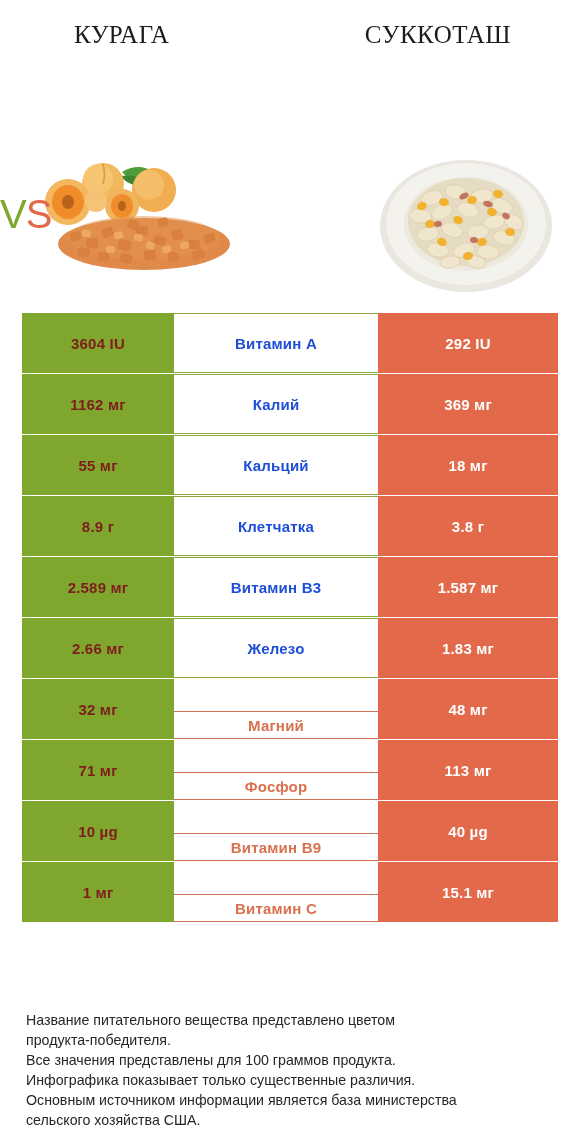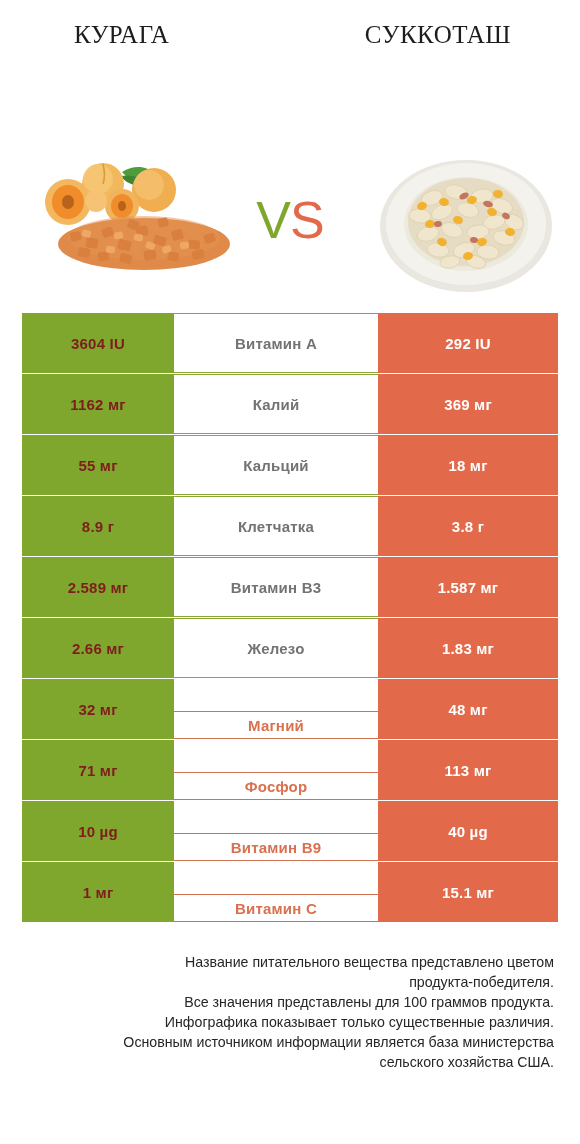--- a/index.html
+++ b/index.html
@@ -54,22 +54,22 @@
     left: 378px;
     top: 104px;
     width: 176px;
     height: 146px;
   }
   .vs {
     position: absolute;
     left: 0;
     right: 0;
     top: 148px;
-    text-align: center;
-    font-size: 52px;
+    text-align: left;
+    font-size: 40px;
     font-weight: 400;
     letter-spacing: -1px;
     line-height: 1;
     pointer-events: none;
   }
   .vs .v { color: #7fa72e; }
   .vs .s { color: #e2694a; }
 
   
   .table {
@@ -104,38 +104,38 @@
     color: #ffffff;
     text-align: right;
   }
   .cell-mid {
     flex: 1;
     background: #ffffff;
     font-size: 15px;
     font-weight: bold;
   }
   .row.win-green .cell-mid {
-    color: #737373;
+    color: #1d4ed8;
     border-top: 1px solid #8aa63b;
     border-bottom: 1px solid #8aa63b;
   }
   .row.win-orange .cell-mid {
     color: #d9714f;
     border-top: 1px solid #cf7354;
     border-bottom: 1px solid #cf7354;
     margin-top: 32px;
   }
 
   
   .footnote {
     position: absolute;
     left: 0;
     right: 0;
-    top: 952px;
-    text-align: right;
+    top: 1010px;
+    text-align: left;
     font-size: 14.2px;
     line-height: 20px;
     color: #262626;
     padding: 0 26px;
     box-sizing: border-box;
   }
   .footnote div { white-space: nowrap; }
 </style>
 </head>
 <body>

